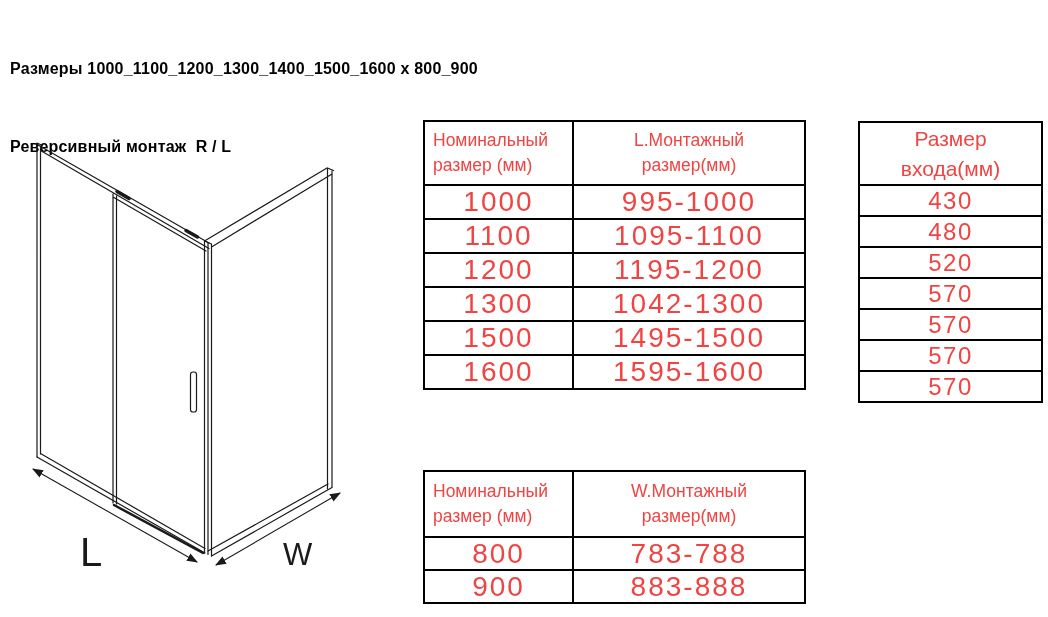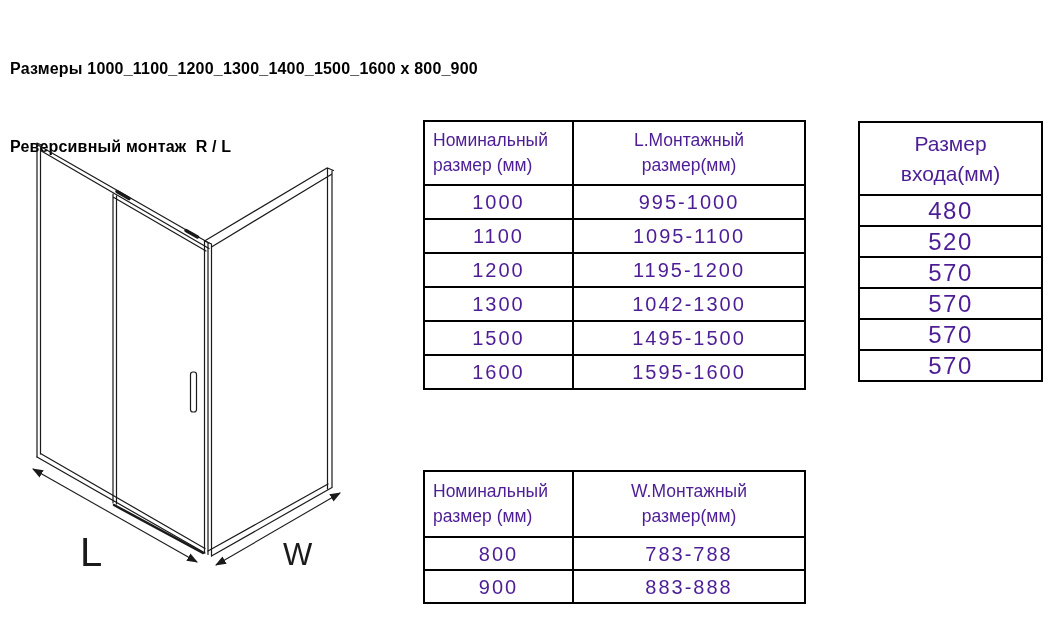--- a/index.html
+++ b/index.html
@@ -13,43 +13,43 @@
     position:absolute;left:10px;top:4px;
     font-weight:bold;font-size:16px;line-height:26px;
     letter-spacing:.2px;white-space:pre-wrap;
   }
   
   .diagram{position:absolute;left:0;top:0;}
   .diagram text{font-family:"Liberation Sans",sans-serif;}
   
   table.t{
     position:absolute;border-collapse:collapse;table-layout:fixed;
-    background:#fff;color:#4c1d95;
+    background:#fff;color:#ef4444;
   }
   table.t th,table.t td{
     border:2px solid #000;padding:0;vertical-align:middle;
     font-weight:400;overflow:hidden;
   }
   .t-length{left:423px;top:120px;width:383px;}
   .t-width {left:423px;top:470px;width:383px;}
   .t-length col.c1,.t-width col.c1{width:149px;}
   .t-length tr.hrow{height:64px;}
   .t-length tr.drow{height:34px;}
   .t-width  tr.hrow{height:66px;}
   .t-width  tr.drow{height:33px;}
   .t-entrance{left:858px;top:121px;width:185px;border:2px solid #000;}
   .t-entrance th,.t-entrance td{border-width:1px;}
-  .t-entrance tr.hrow{height:73px;}
+  .t-entrance tr.hrow{height:63px;}
   .t-entrance tr.drow{height:31px;}
   th.hdr{font-size:17.5px;line-height:25px;text-align:center;}
   th.hdr.left{text-align:left;padding-left:8px;}
   .t-entrance th.hdr{font-size:21px;line-height:30px;}
   .hline{display:block;}
   tr.drow td{
-    font-size:20px;letter-spacing:2px;line-height:1;
+    font-size:28px;letter-spacing:2px;line-height:1;
     text-align:center;
   }
   .t-entrance tr.drow td{font-size:24px;letter-spacing:1.5px;}
 </style>
 </head>
 <body>
 
 <div class="titles">
   <div>Размеры 1000_1100_1200_1300_1400_1500_1600 x 800_900</div>
   <div>Реверсивный монтаж  R / L</div>
@@ -134,20 +134,23 @@
   <thead>
     <tr class="hrow">
       <th class="hdr">
         <span class="hline">Размер</span>
         <span class="hline">входа(мм)</span>
       </th>
     </tr>
   </thead>
   <tbody>
     <tr class="drow">
+      <td>430</td>
+    </tr>
+    <tr class="drow">
       <td>480</td>
     </tr>
     <tr class="drow">
       <td>520</td>
     </tr>
     <tr class="drow">
       <td>570</td>
     </tr>
     <tr class="drow">
       <td>570</td>

